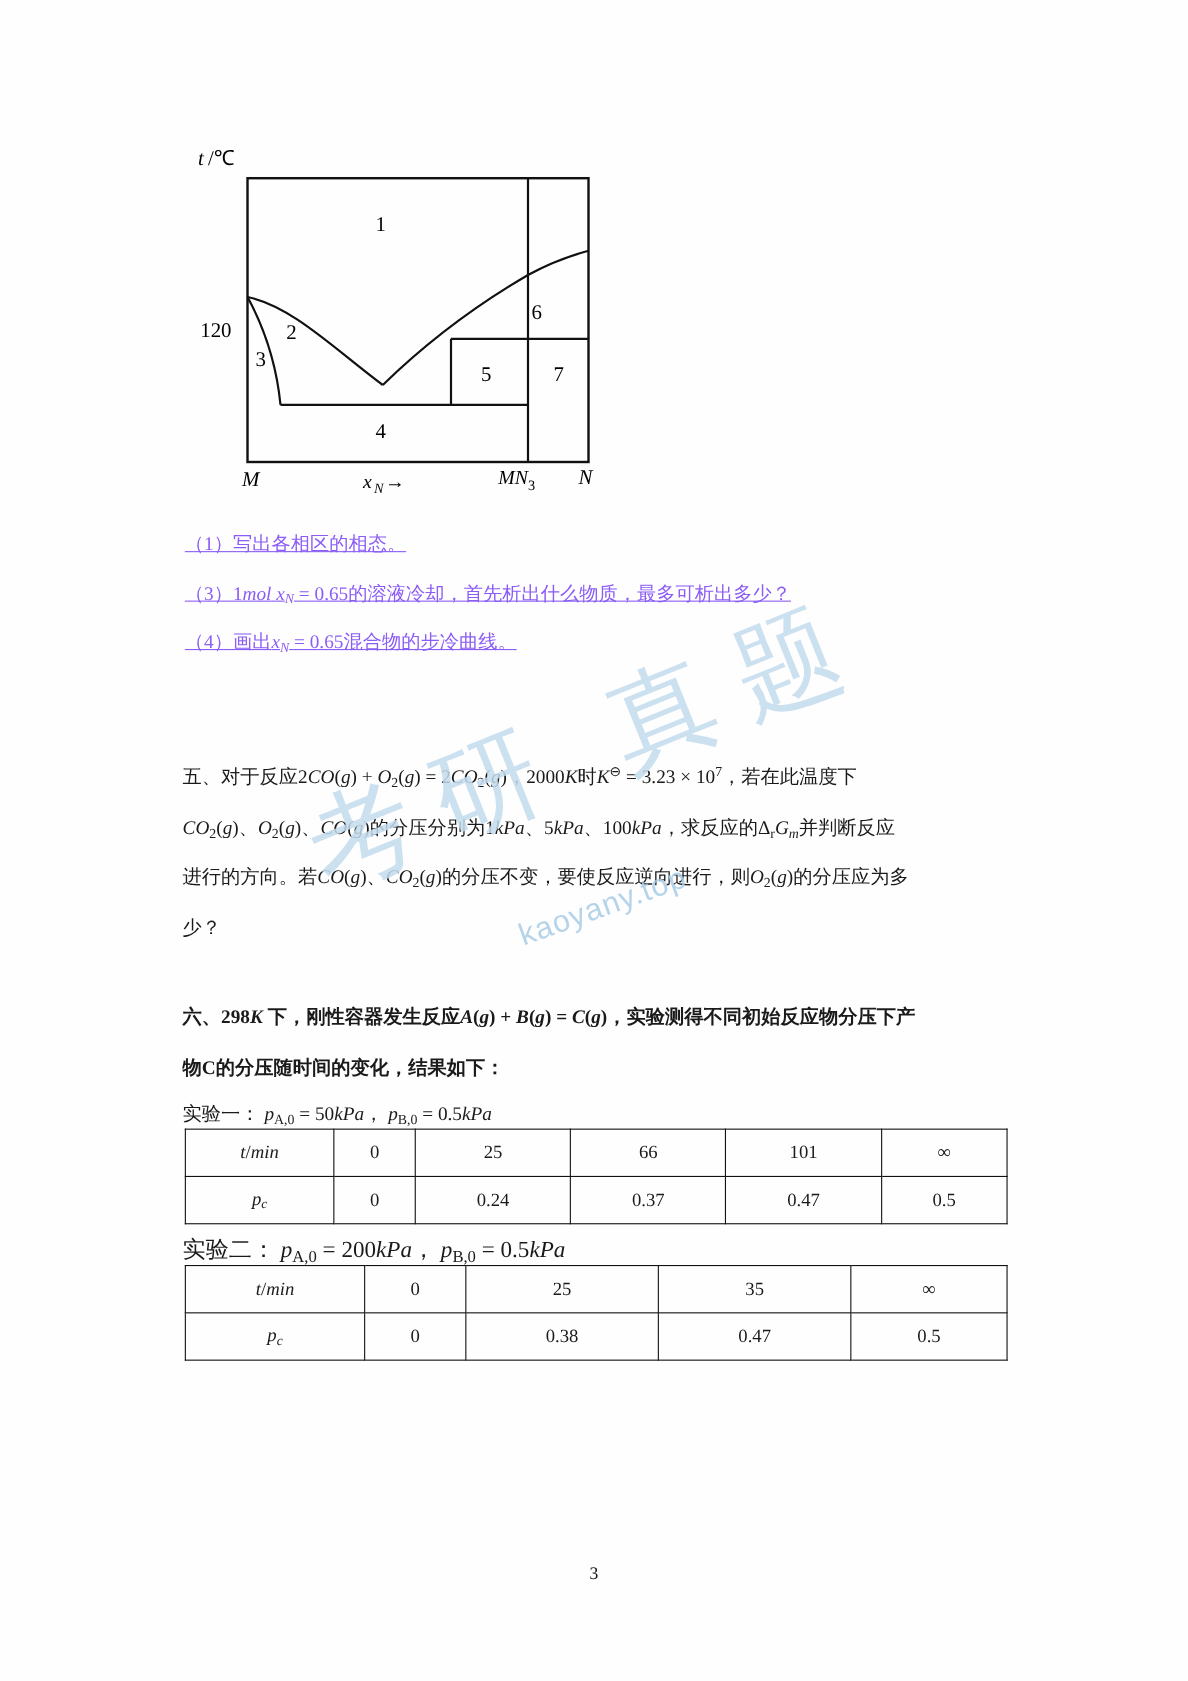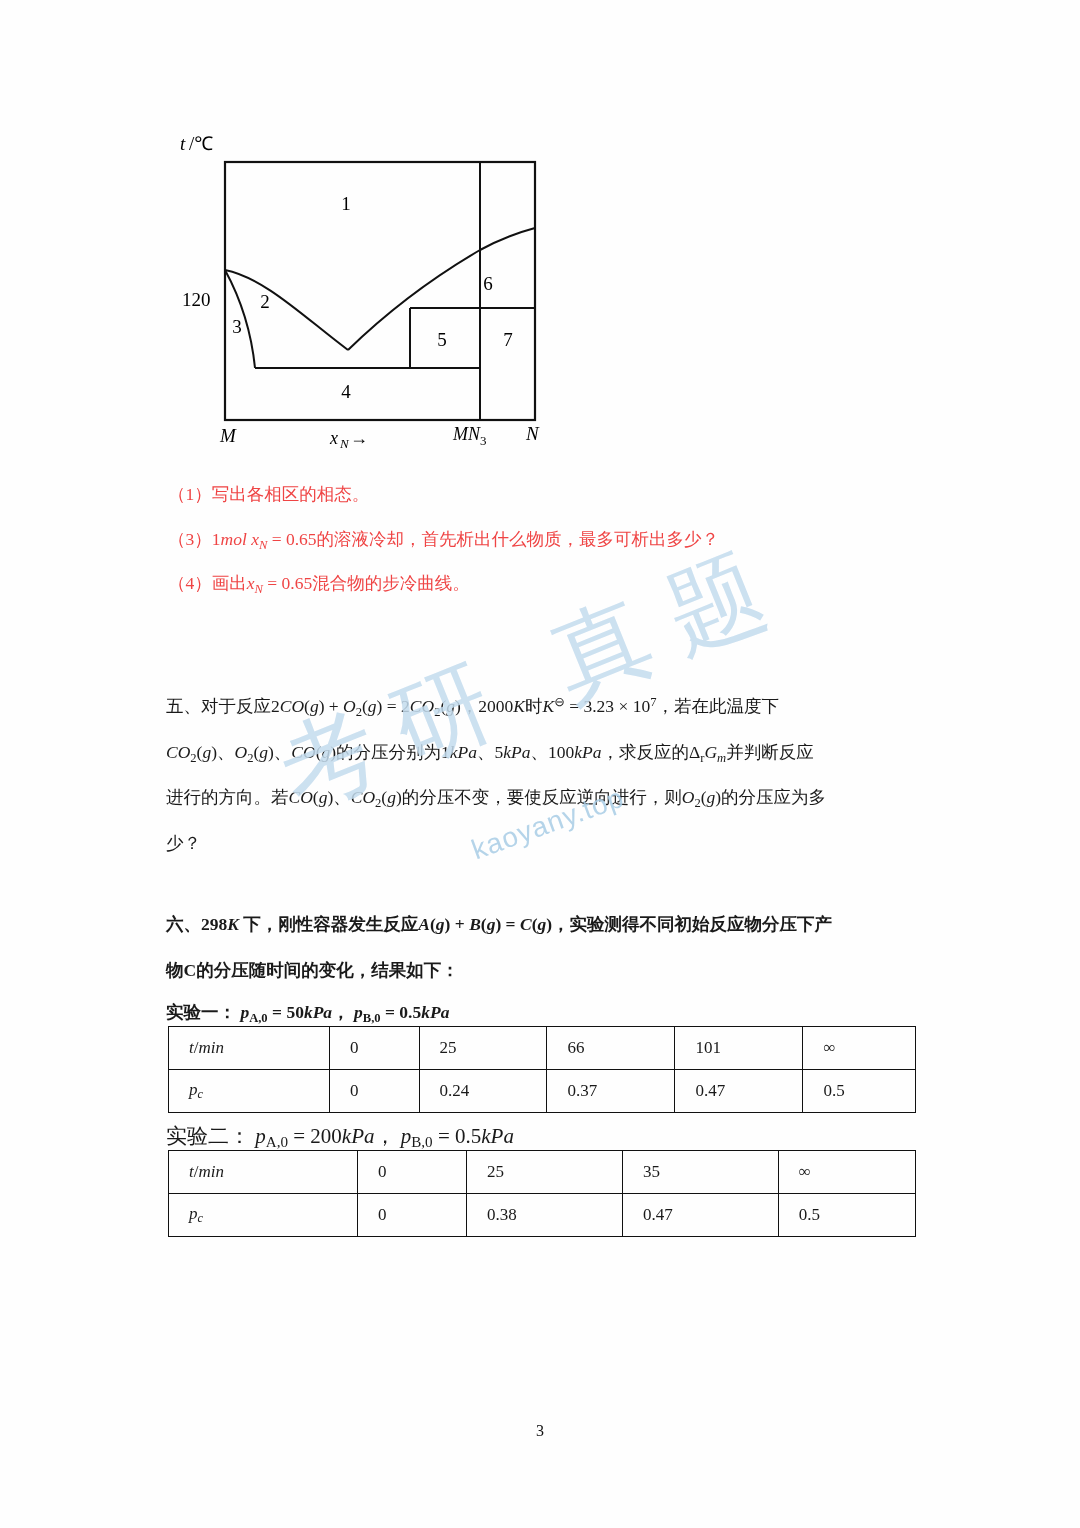--- a/index.html
+++ b/index.html
@@ -32,21 +32,22 @@
     height: 330px;
   }
   .diagram-wrap svg { display: block; }
   .q-list {
     position: absolute;
     left: 168px;
     top: 472px;
     width: 760px;
     font-size: 17.5px;
     line-height: 2.55;
-    color: #ef4444;
+    color: #8b5cf6;
+    text-decoration: underline;
   }
   .q-list div { white-space: nowrap; }
 
   .block5 {
     position: absolute;
     left: 166px;
     top: 684px;
     width: 745px;
     font-size: 17.5px;
     line-height: 2.6;
@@ -59,21 +60,20 @@
     width: 752px;
     font-size: 17.5px;
     line-height: 2.6;
     font-weight: bold;
   }
   .exp-label-1 {
     position: absolute;
     left: 166px;
     top: 1000px;
     font-size: 17.5px;
-    font-weight: bold;
   }
   .exp-label-2 {
     position: absolute;
     left: 166px;
     top: 1122px;
     font-size: 21px;
   }
   .block-rate {
     position: absolute;
     left: 166px;
@@ -90,22 +90,23 @@
   }
 
   
   table.data {
     position: absolute;
     border-collapse: collapse;
     font-size: 17px;
   }
   table.data td {
     border: 1px solid #111;
+    text-align: center;
     height: 42px;
-    padding: 0 20px;
+    padding: 0 7px;
   }
   #table-exp1 { left: 168px; top: 1026px; width: 748px; }
   #table-exp1 td:first-child { width: 120px; }
   #table-exp2 { left: 168px; top: 1150px; width: 748px; }
   #table-exp2 td:first-child { width: 148px; }
 
   
   i, .it { font-family: "Liberation Serif", serif; font-style: italic; }
   sub { font-size: 0.72em; vertical-align: -0.28em; }
   sup { font-size: 0.72em; vertical-align: 0.5em; }

